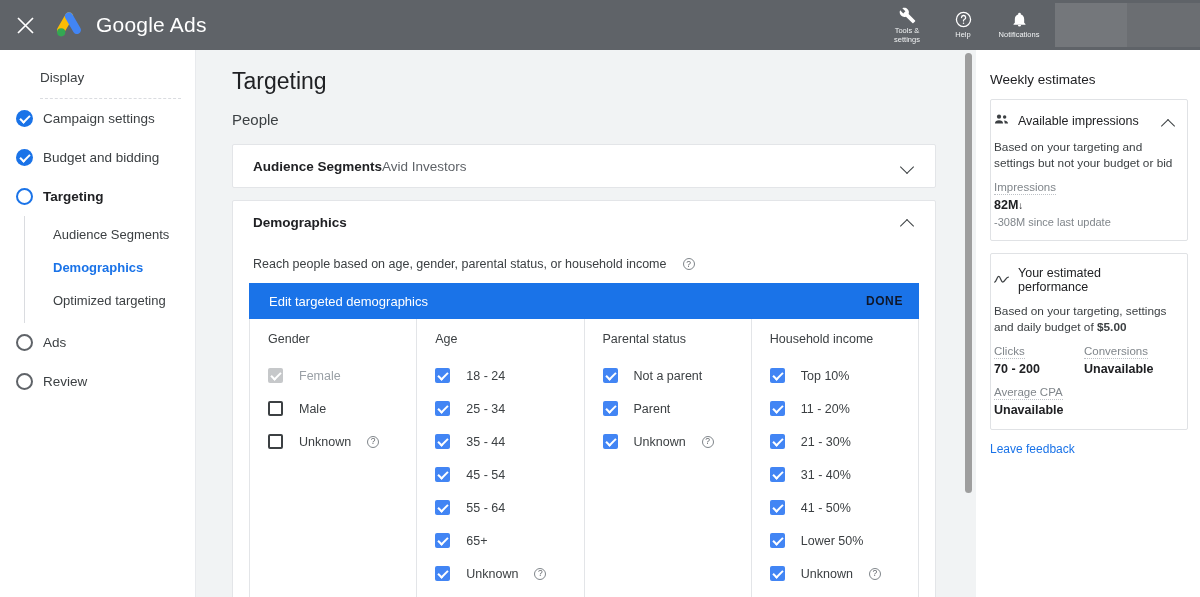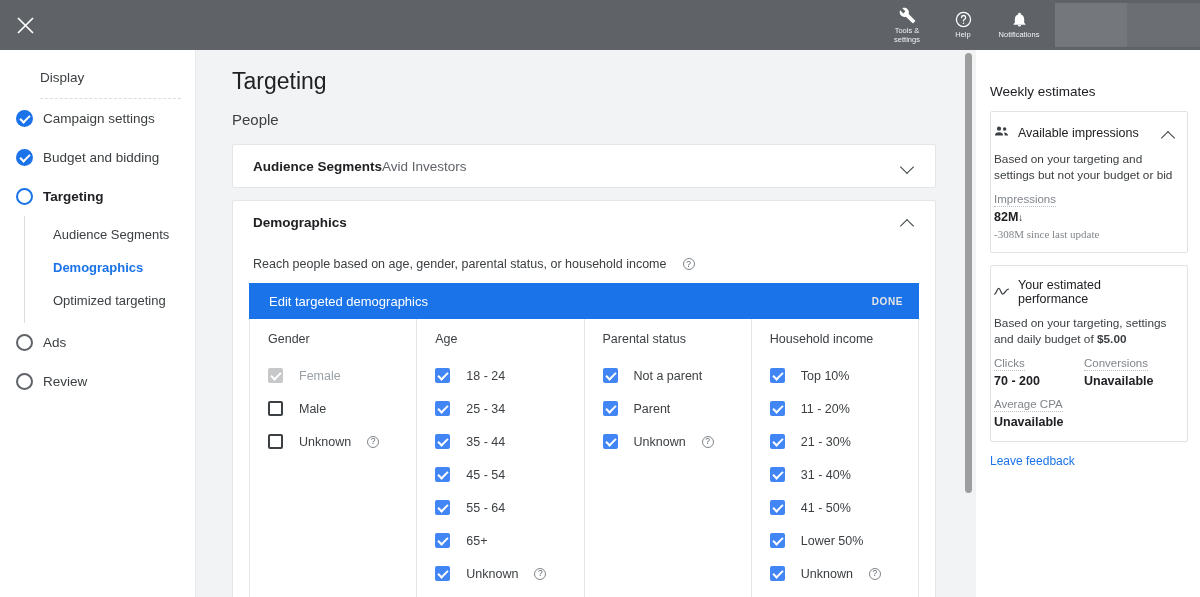--- a/index.html
+++ b/index.html
@@ -162,21 +162,21 @@
     font-size: 8.5px; color: #5f6368; line-height: 1;
   }
   .edit-bar {
     background: #1a73e8; height: 36px;
     display: flex; align-items: center;
     padding: 0 16px 0 20px;
     margin: 0 16px;
   }
   .edit-bar .eb-title { color: #ffffff; font-size: 13px; }
   .edit-bar .eb-done {
-    margin-left: auto; color: #e5e5e5; font-size: 10px;
+    margin-left: auto; color: #0f172a; font-size: 12px;
     font-weight: bold; letter-spacing: .6px; cursor: pointer;
   }
 
   .demo-table {
     margin: 0 16px; border: 1px solid #e3e5e8; border-top: none;
     display: flex;
   }
   .dcol { flex: 1 1 0; border-right: 1px solid #e3e5e8; }
   .dcol:last-child { border-right: none; }
   .dcol-head {
@@ -213,21 +213,21 @@
   
   .main-scroll {
     position: absolute; right: 4px; top: 3px;
     width: 7px; height: 440px;
     background: #9e9e9e; border-radius: 4px;
     cursor: pointer;
   }
 
   
   .rightpanel {
-    position: absolute; left: 976px; top: 16px;
+    position: absolute; left: 976px; top: 4px;
     width: 224px; height: 403px;
     background: #ffffff;
     padding: 18px 12px 0 14px;
   }
   .we-title { font-size: 13.5px; color: #202124; margin-bottom: 12px; }
   .est-card {
     border: 1px solid #e0e2e5; border-radius: 2px;
     padding: 12px 13px 12px 3px;
     margin-bottom: 12px;
   }
@@ -241,36 +241,46 @@
   .est-desc b { font-weight: bold; }
   .metric-label {
     font-size: 11.5px; color: #80868b;
     border-bottom: 1px dotted #bdc1c6;
     display: inline-block; margin-top: 10px; padding-bottom: 1px;
   }
   .metric-value {
     font-size: 12.5px; color: #202124; font-weight: bold;
     margin-top: 3px;
   }
-  .metric-sub { font-size: 11px; color: #80868b; margin-top: 4px; font-family: Liberation Serif, serif; }
+  .metric-sub { font-size: 11px; color: #80868b; margin-top: 4px; }
   .metric-cols { display: flex; }
   .metric-cols > div { flex: 1 1 0; }
   .feedback {
     font-size: 12px; color: #1a73e8; cursor: pointer;
   }
   .down-arrow { font-size: 10px; }
 </style>
 </head>
 <body>
 
 <div class="appbar">
   <div class="close-btn">
     <svg width="19" height="19" viewBox="0 0 19 19">
       <path d="M2 2 L17 17 M17 2 L2 17" stroke="#ffffff" stroke-width="1.7" fill="none"></path>
     </svg>
+  </div>
+  <div class="brand">
+    <div class="brand-logo">
+      <svg width="30" height="26" viewBox="0 0 30 26">
+        <path d="M11.6 2.2 L3.6 16.0 a4 4 0 0 0 1.5 5.5 a4 4 0 0 0 5.5-1.5 L18.6 6.2 a4 4 0 0 0-1.5-5.5 a4 4 0 0 0-5.5 1.5 z" fill="#fbbc04"></path>
+        <path d="M18.4 2.2 L26.4 16.0 a4 4 0 0 1-1.5 5.5 a4 4 0 0 1-5.5-1.5 L11.4 6.2 a4 4 0 0 1 1.5-5.5 a4 4 0 0 1 5.5 1.5 z" fill="#4285f4"></path>
+        <circle cx="7.2" cy="20.3" r="4.1" fill="#34a853"></circle>
+      </svg>
+    </div>
+    <div class="brand-text">Google Ads</div>
   </div>
 
   <div class="appbar-right">
     <div class="tool-item">
       <span class="ticon">
         <svg width="17" height="17" viewBox="0 0 24 24" fill="#ffffff">
           <path d="M22.7 19l-9.1-9.1c.9-2.3.4-5-1.5-6.9-2-2-5-2.4-7.4-1.3L9 6 6 9 1.6 4.7C.4 7.1.9 10.1 2.9 12.1c1.9 1.9 4.6 2.4 6.9 1.5l9.1 9.1c.4.4 1 .4 1.4 0l2.3-2.3c.5-.4.5-1.1.1-1.4z"></path>
         </svg>
       </span>
       <span class="tlabel">Tools &amp;

